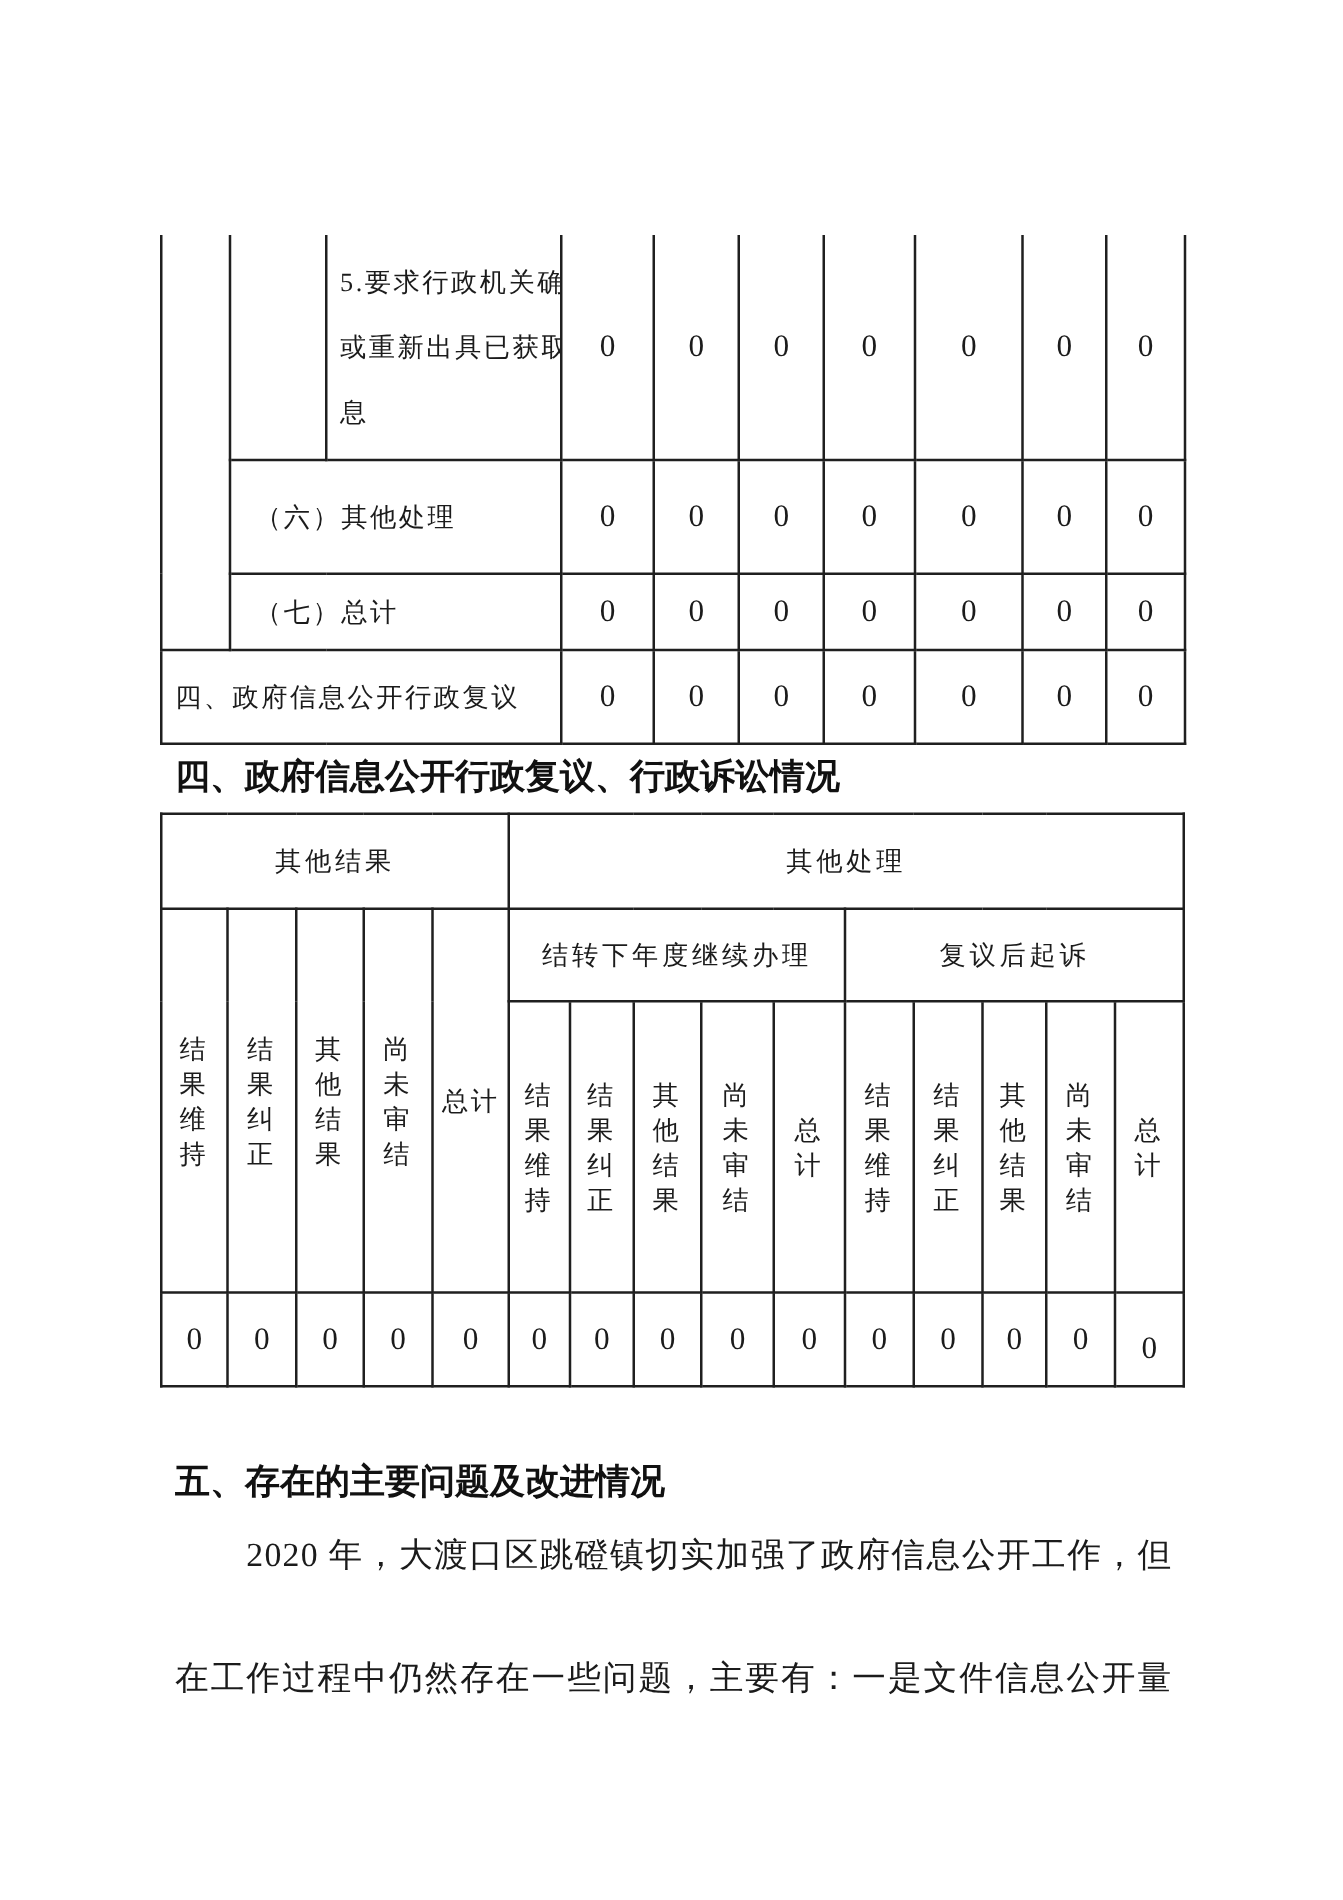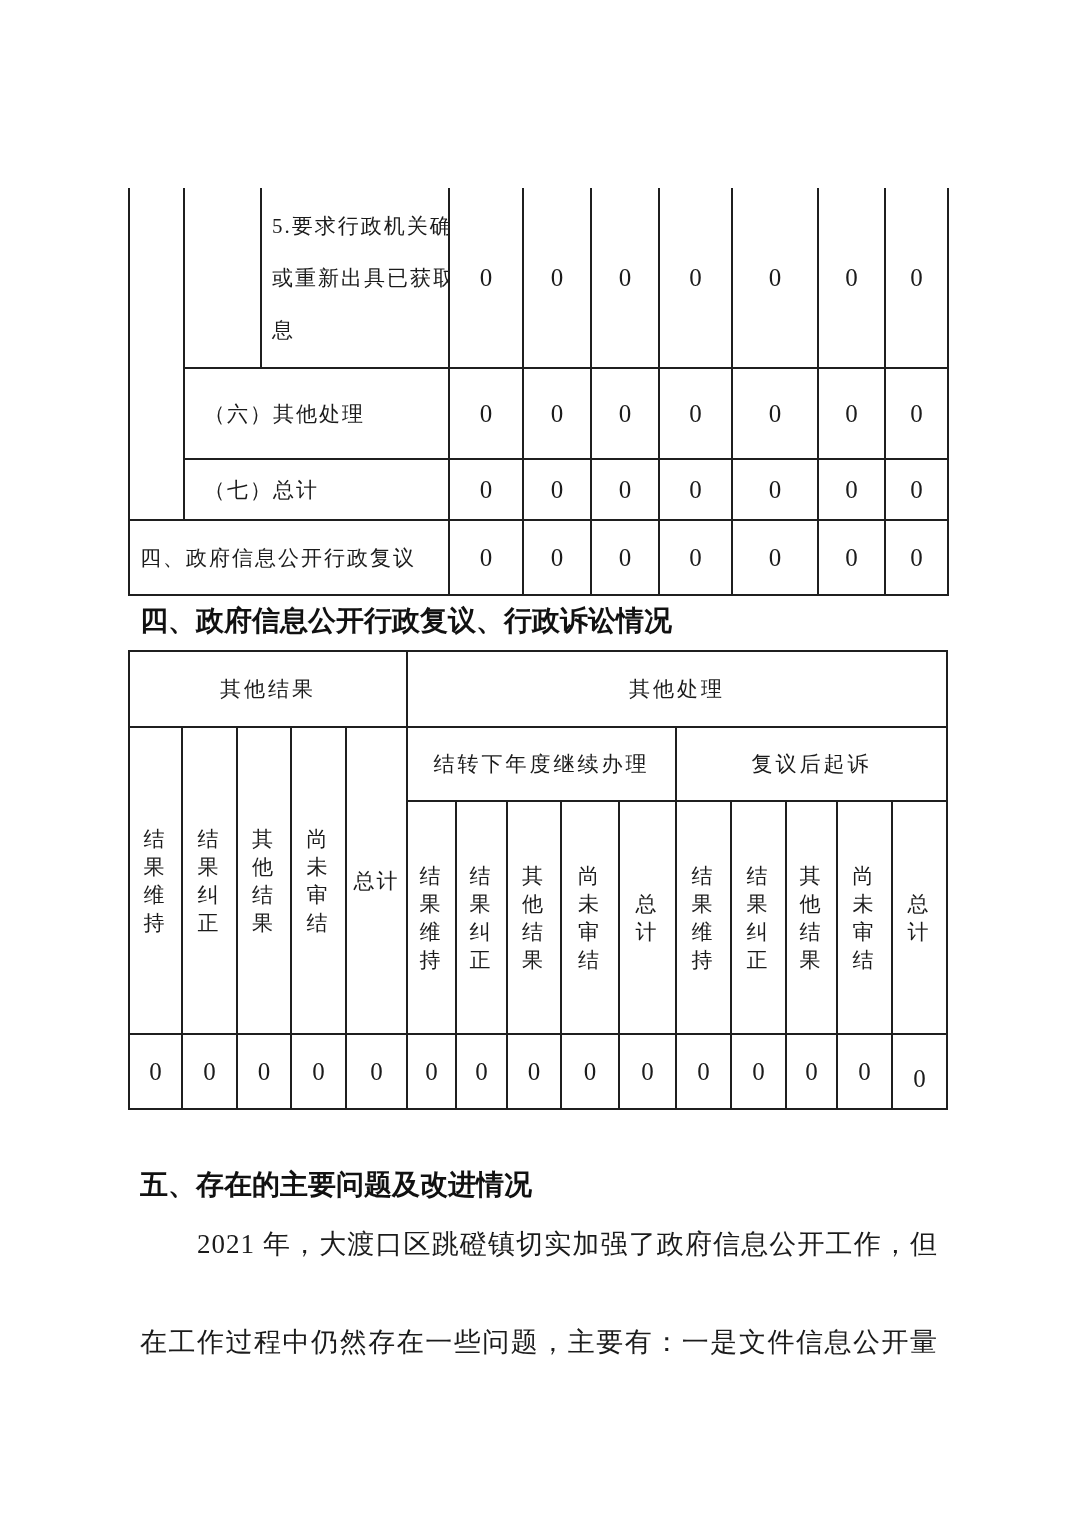--- a/index.html
+++ b/index.html
@@ -218,16 +218,16 @@
       <td class="num">0</td>
       <td class="num">0</td>
       <td class="num">0</td>
       <td class="num">0</td>
       <td class="num low">0</td>
     </tr>
   </tbody>
     </table>
 
   <div id="h5" class="sec-heading">五、存在的主要问题及改进情况</div>
-  <div id="p1" class="para-line">2021 年，大渡口区跳磴镇切实加强了政府信息公开工作，但</div>
+  <div id="p1" class="para-line">2020 年，大渡口区跳磴镇切实加强了政府信息公开工作，但</div>
   <div id="p2" class="para-line">在工作过程中仍然存在一些问题，主要有：一是文件信息公开量</div>
 
 </div>
 
 </body></html>

